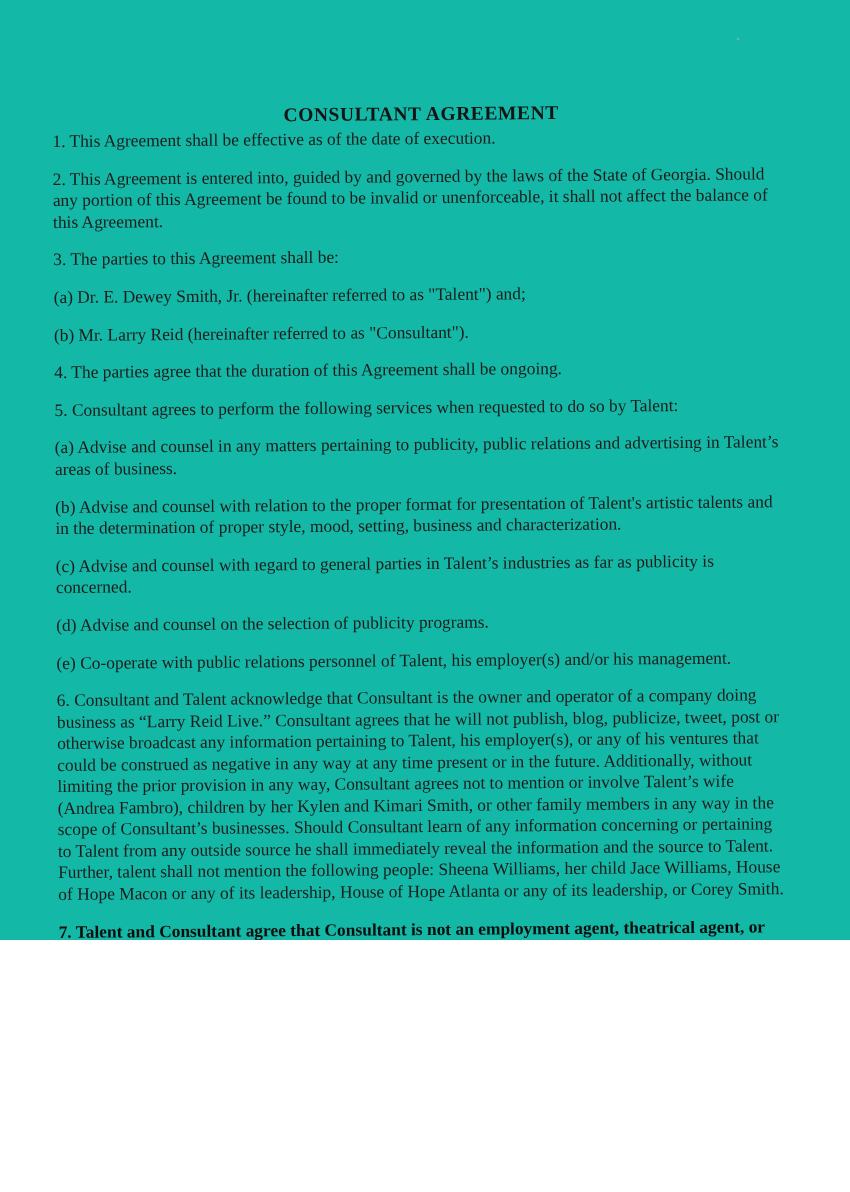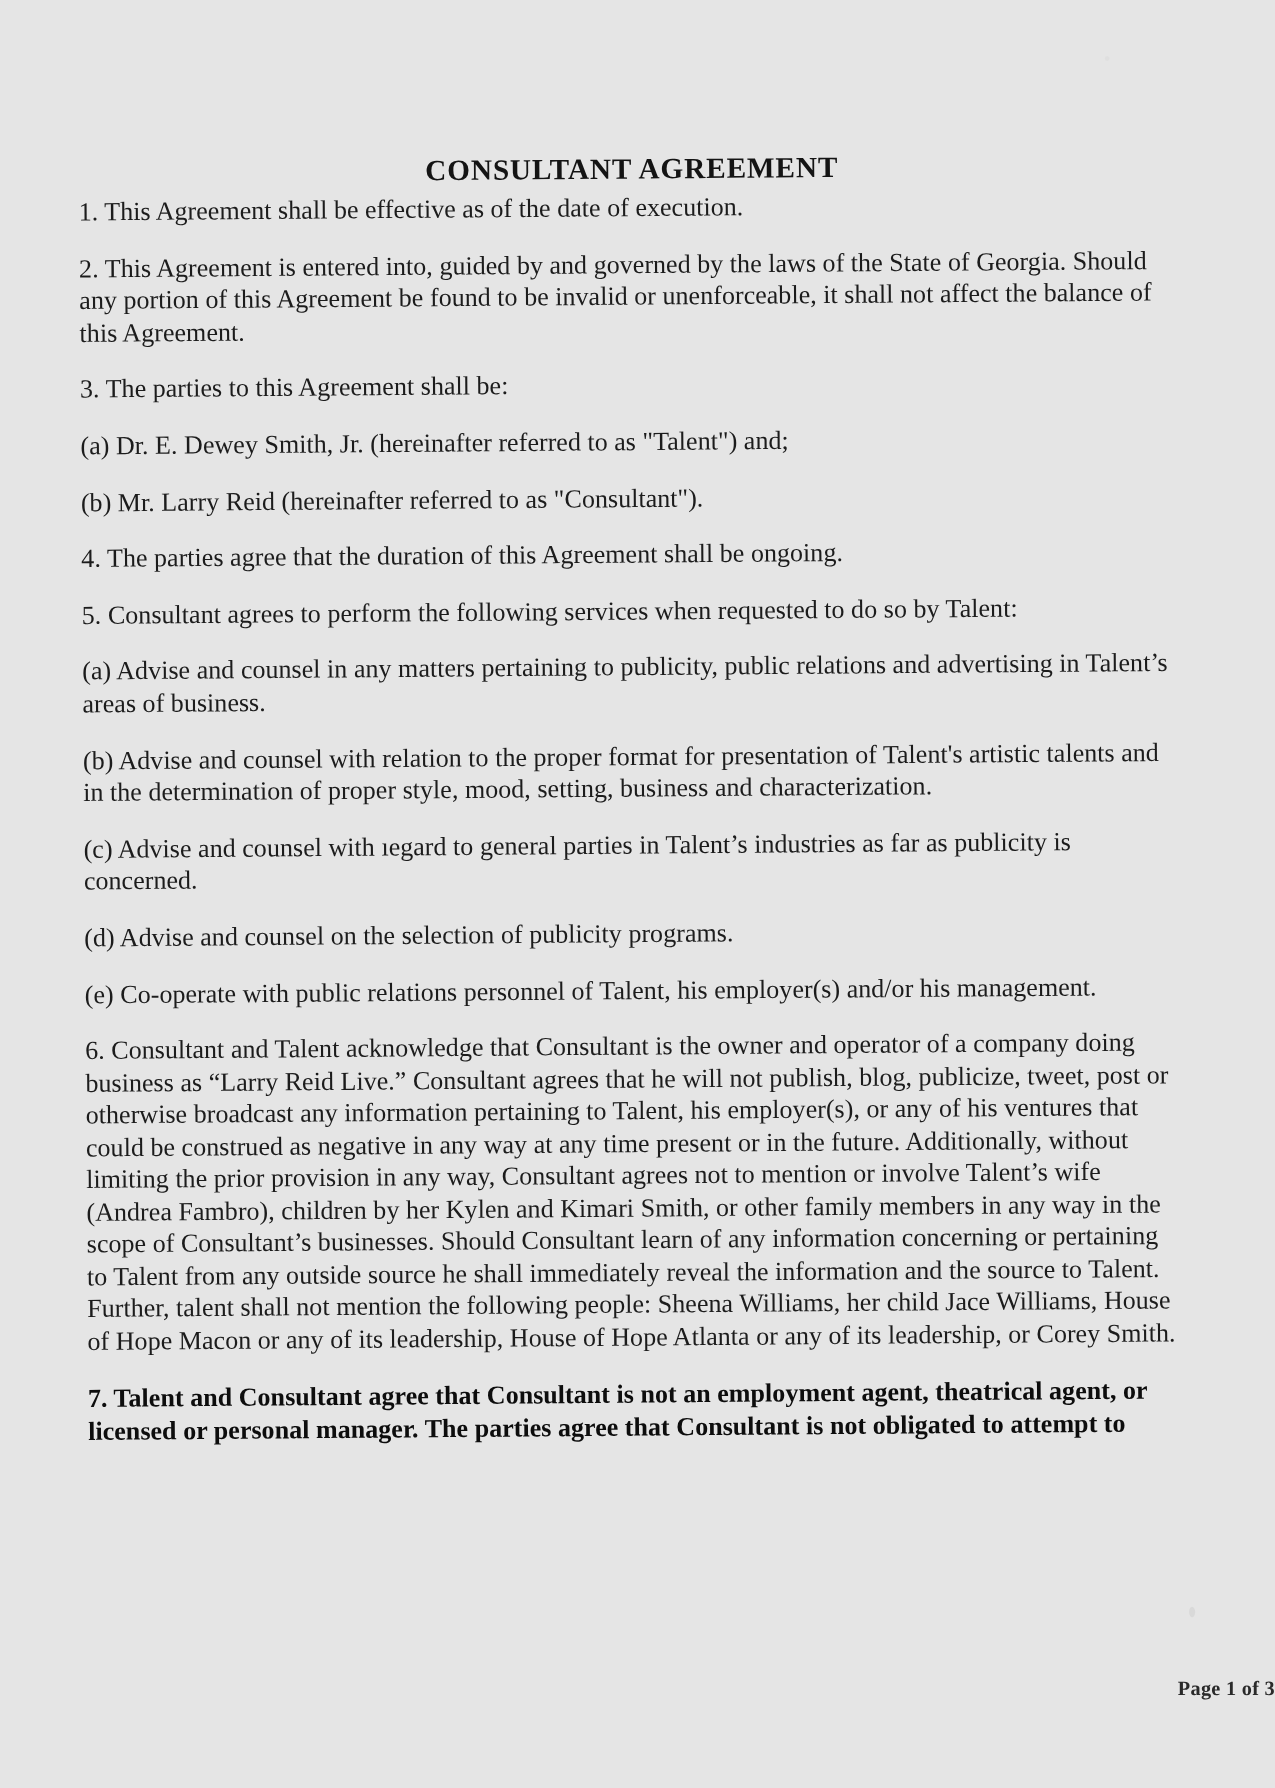--- a/index.html
+++ b/index.html
@@ -4,22 +4,22 @@
 <title>Consultant Agreement</title>
 <style>
   html, body {
     margin: 0;
     padding: 0;
     background: #ffffff;
   }
   .page {
     position: relative;
     width: 850px;
-    height: 1192px;
-    background: #e5e5e5;
+    height: 940px;
+    background: #14b8a6;
     overflow: hidden;
     font-family: "Liberation Serif", "DejaVu Serif", serif;
     color: #1a1a1a;
     -webkit-font-smoothing: antialiased;
   }
   
   .scan {
     position: absolute;
     left: 0;
     top: 0;

